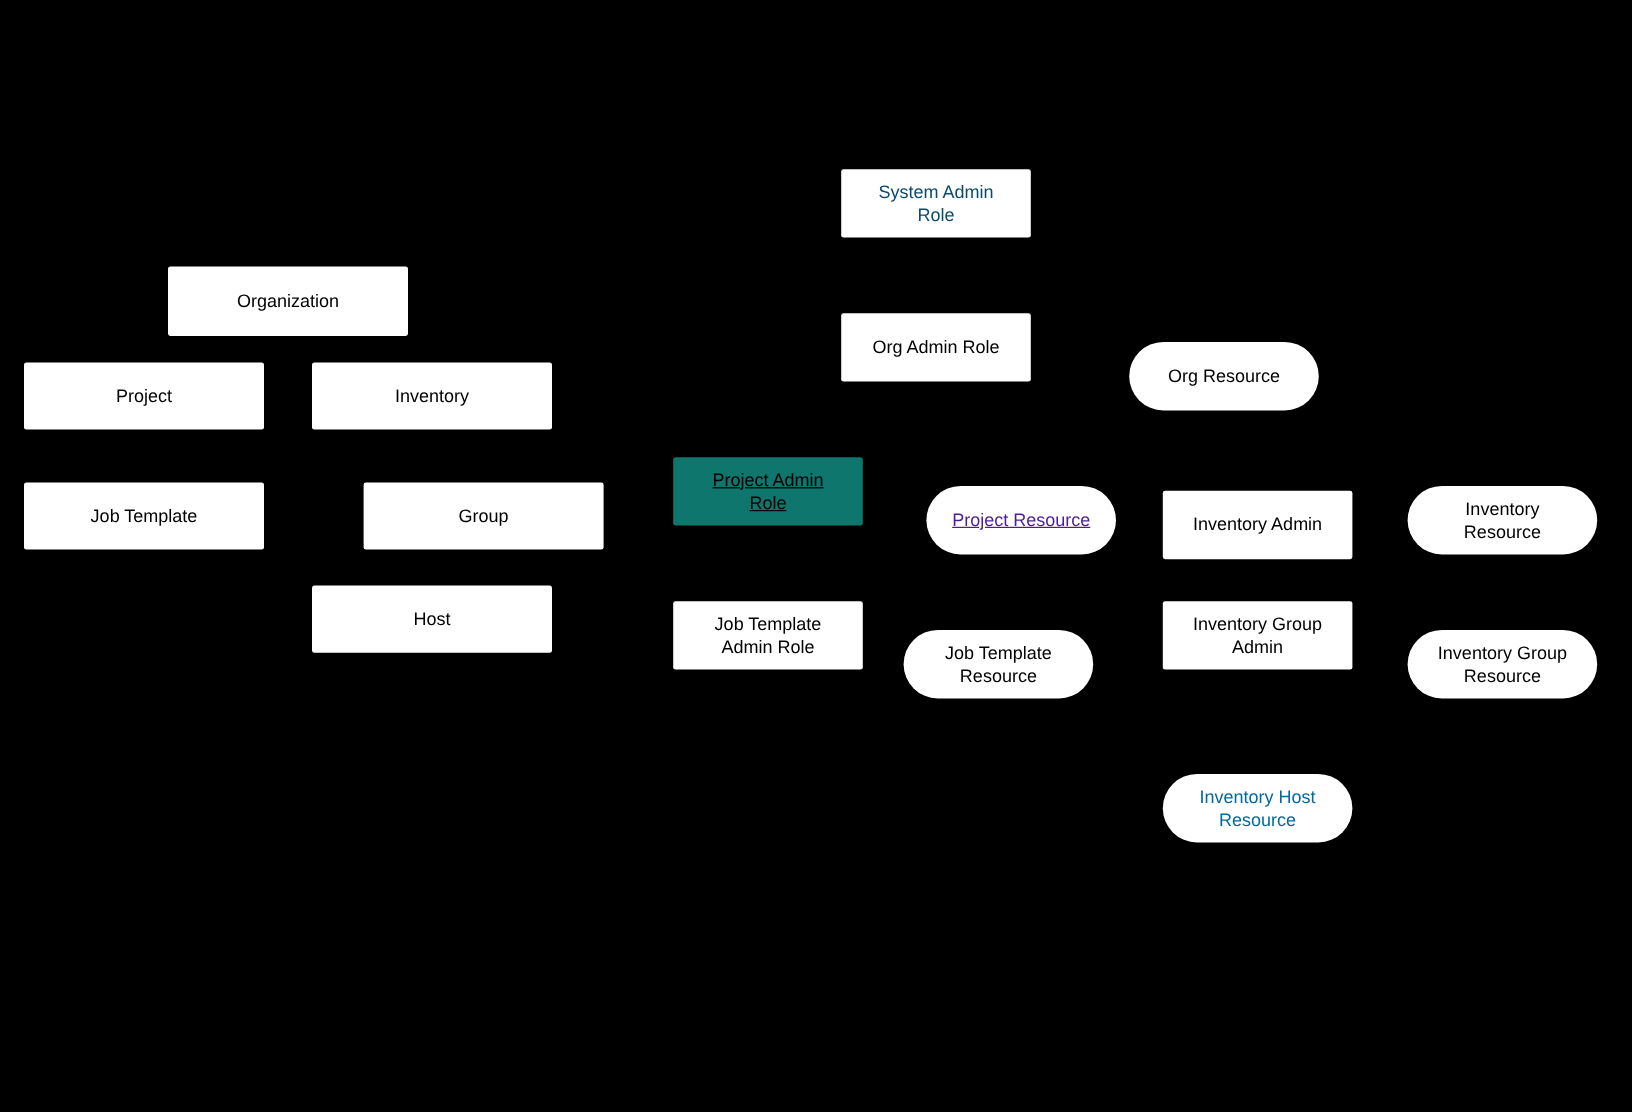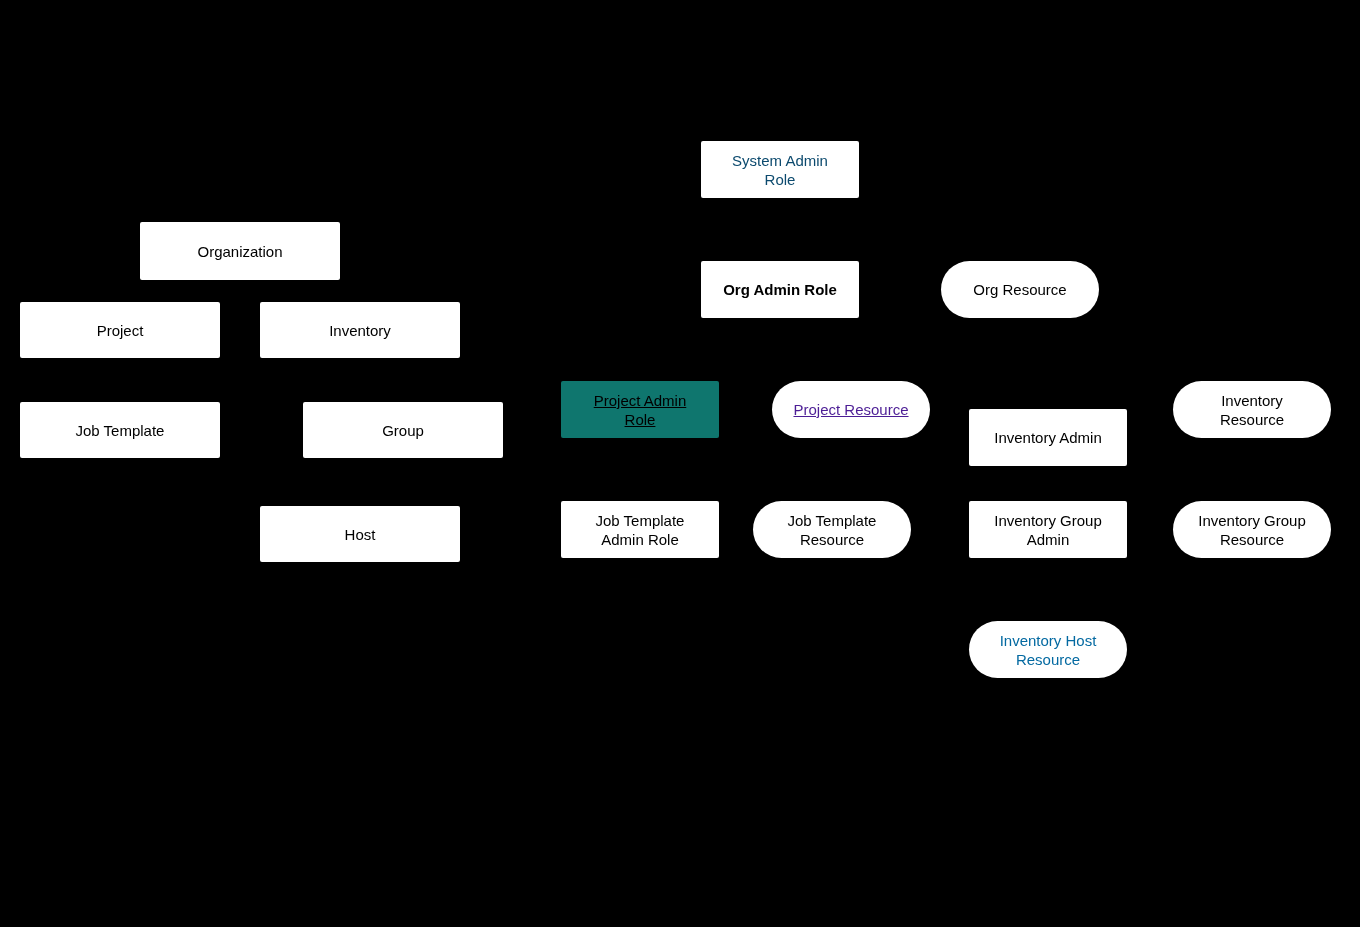--- a/index.html
+++ b/index.html
@@ -34,35 +34,36 @@
     line-height: 19px;
     box-sizing: border-box;
     padding: 2px 6px;
     white-space: pre-line;
   }
   .node.rect {
     border-radius: 2px;
   }
   .node.pill {
     border-radius: 999px;
+    margin-top: 24px;
   }
 </style>
 </head>
 <body>
 
 <div id="canvas" style="background: rgb(0, 0, 0);">
     <div class="node rect" style="left: 140px; top: 200px; width: 200px; height: 58px; background: rgb(255, 255, 255); color: rgb(0, 0, 0); margin-top: 22px;">Organization</div>
     <div class="node rect" style="left: 20px; top: 302px; width: 200px; height: 56px; background: rgb(255, 255, 255); color: rgb(0, 0, 0);">Project</div>
     <div class="node rect" style="left: 260px; top: 302px; width: 200px; height: 56px; background: rgb(255, 255, 255); color: rgb(0, 0, 0);">Inventory</div>
     <div class="node rect" style="left: 20px; top: 402px; width: 200px; height: 56px; background: rgb(255, 255, 255); color: rgb(0, 0, 0);">Job Template</div>
     <div class="node rect" style="left: 260px; top: 402px; width: 200px; height: 56px; background: rgb(255, 255, 255); color: rgb(0, 0, 0); margin-left: 43px;">Group</div>
-    <div class="node rect" style="left: 260px; top: 506px; width: 200px; height: 56px; background: rgb(255, 255, 255); color: rgb(0, 0, 0);">Host</div>
+    <div class="node rect" style="left: 260px; top: 488px; width: 200px; height: 56px; background: rgb(255, 255, 255); color: rgb(0, 0, 0);">Host</div>
     <div class="node rect" style="left: 701px; top: 141px; width: 158px; height: 57px; background: rgb(255, 255, 255); color: #0c4a6e;">System Admin
 Role</div>
-    <div class="node rect" style="left: 701px; top: 261px; width: 158px; height: 57px; background: rgb(255, 255, 255); color: rgb(0, 0, 0); font-weight: bold;">Org Admin Role</div>
+    <div class="node rect" style="left: 701px; top: 261px; width: 158px; height: 57px; background: rgb(255, 255, 255); color: rgb(0, 0, 0);">Org Admin Role</div>
     <div class="node pill" style="left: 941px; top: 261px; width: 158px; height: 57px; background: rgb(255, 255, 255); color: rgb(0, 0, 0);">Org Resource</div>
     <div class="node rect" style="left: 561px; top: 381px; width: 158px; height: 57px; background: #0f766e; color: rgb(0, 0, 0); text-decoration: underline;">Project Admin
 Role</div>
     <div class="node pill" style="left: 772px; top: 381px; width: 158px; height: 57px; background: rgb(255, 255, 255); color: #4c1d95; text-decoration: underline;">Project Resource</div>
     <div class="node rect" style="left: 969px; top: 381px; width: 158px; height: 57px; background: rgb(255, 255, 255); color: rgb(0, 0, 0); margin-top: 28px;">Inventory Admin</div>
     <div class="node pill" style="left: 1173px; top: 381px; width: 158px; height: 57px; background: rgb(255, 255, 255); color: rgb(0, 0, 0);">Inventory
 Resource</div>
     <div class="node rect" style="left: 561px; top: 501px; width: 158px; height: 57px; background: rgb(255, 255, 255); color: rgb(0, 0, 0);">Job Template
 Admin Role</div>
     <div class="node pill" style="left: 753px; top: 501px; width: 158px; height: 57px; background: rgb(255, 255, 255); color: rgb(0, 0, 0);">Job Template

